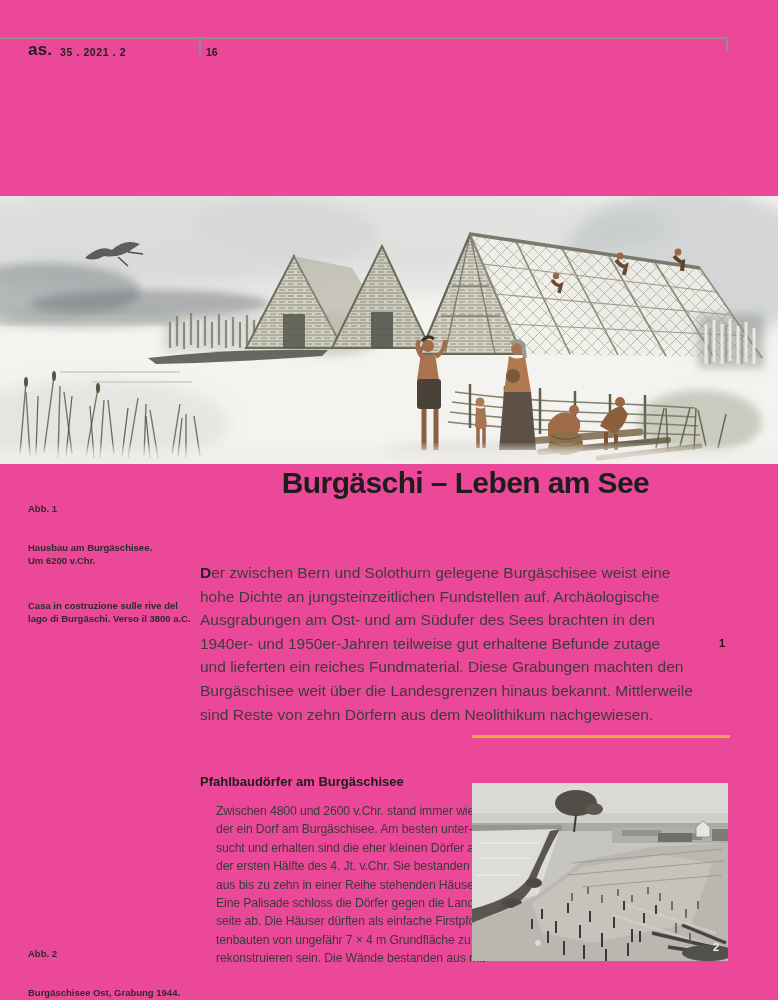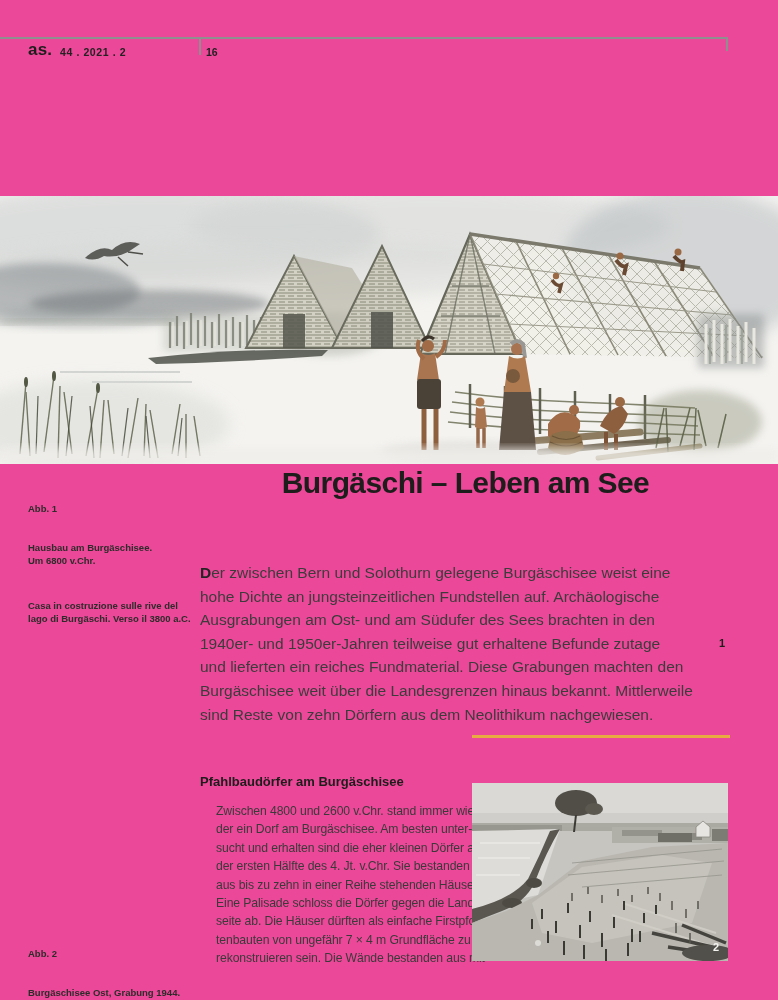--- a/index.html
+++ b/index.html
@@ -43,21 +43,21 @@
 </style>
 </head>
 <body>
 
 <div class="page">
 
   <div class="top-rule"></div>
   <div class="tick tick-mid"></div>
   <div class="tick tick-right"></div>
   <span class="brand">as.</span>
-  <span class="issue">44 . 2021 . 2</span>
+  <span class="issue">35 . 2021 . 2</span>
   <span class="pagenum">16</span>
 
   <figure class="fig1" style="margin:0">
     <svg width="778" height="268" viewBox="0 0 778 268">
       <defs>
         <filter id="b4" x="-30%" y="-30%" width="160%" height="160%">
             <feGaussianBlur stdDeviation="4"></feGaussianBlur>
           </filter>
         <filter id="b8" x="-30%" y="-30%" width="160%" height="160%">
             <feGaussianBlur stdDeviation="8"></feGaussianBlur>
@@ -247,21 +247,21 @@
       </g>
 
       <rect y="252" width="778" height="16" fill="#f0eeea" opacity="0.8" filter="url(#b4)"></rect>
     </svg>
     <span class="fig-num fig1-num">1</span>
   </figure>
 
   <figcaption class="caption caption1">
     <div>Abb. 1</div>
     <div>Hausbau am Burgäschisee.
-Um 6800 v.Chr.</div>
+Um 6200 v.Chr.</div>
     <div class="it">Casa in costruzione sulle rive del
 lago di Burgäschi. Verso il 3800 a.C.</div>
   </figcaption>
 
   <h1 class="title" style="margin:0">Burgäschi – Leben am See</h1>
 
   <p class="lead" style="margin:0"><b>D</b><span>er zwischen Bern und Solothurn gelegene Burgäschisee weist eine
 hohe Dichte an jungsteinzeitlichen Fundstellen auf. Archäologische
 Ausgrabungen am Ost- und am Südufer des Sees brachten in den
 1940er- und 1950er-Jahren teilweise gut erhaltene Befunde zutage

